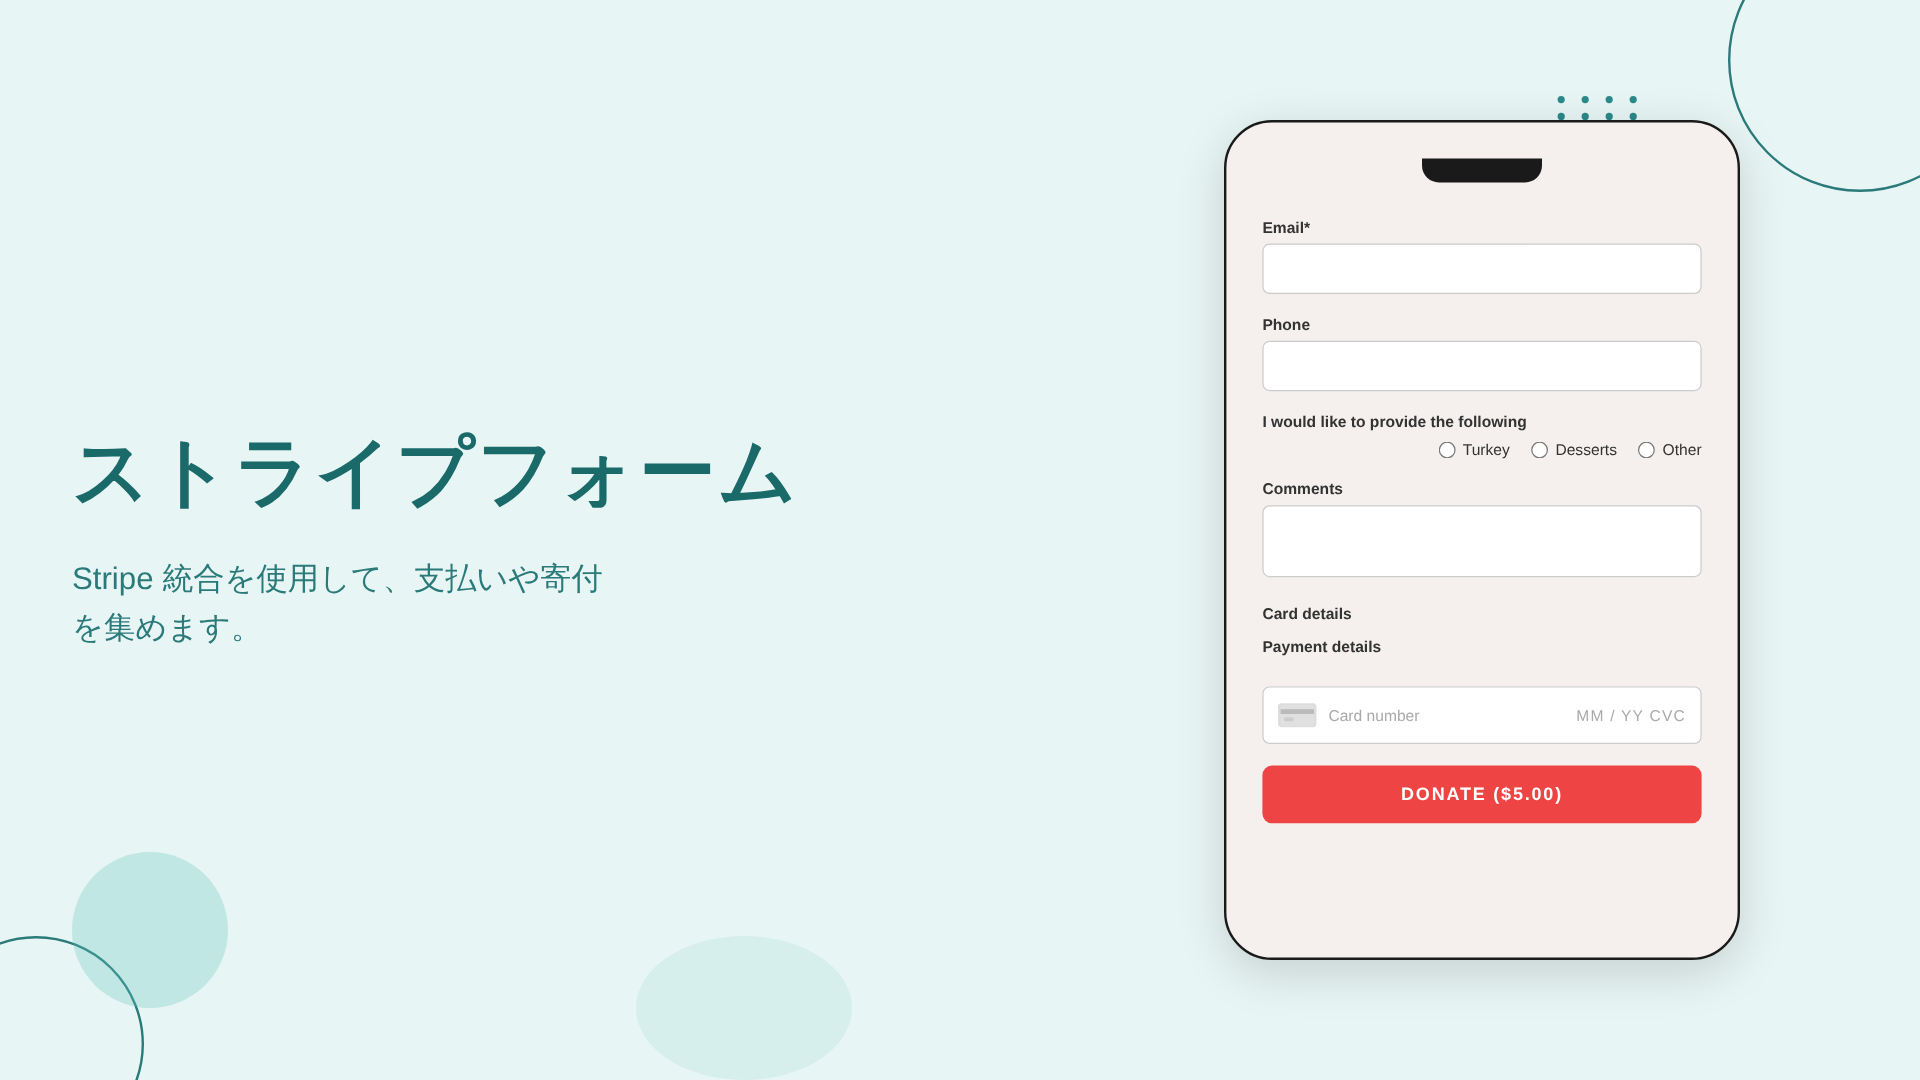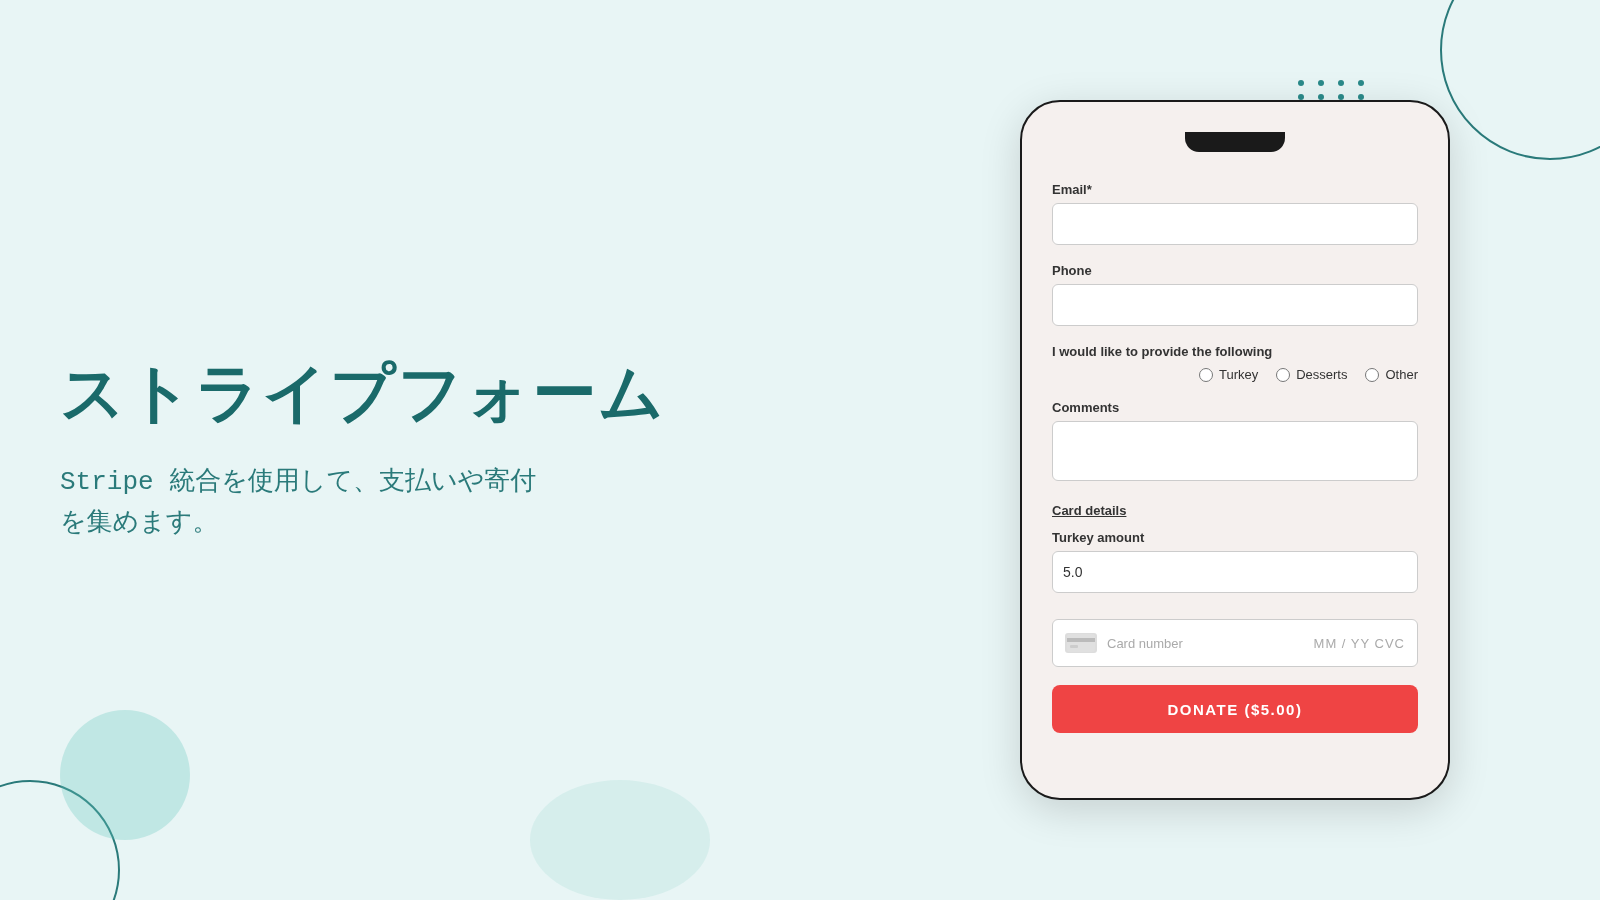--- a/index.html
+++ b/index.html
@@ -88,21 +88,20 @@
       line-height: 1.2;
       margin-bottom: 30px;
       letter-spacing: 2px;
     }
 
     .sub-text {
       font-size: 26px;
       color: #2a7a7a;
       line-height: 1.6;
       font-weight: 400;
-      font-family: Liberation Mono, monospace;
     }
 
     
     .phone-container {
       position: absolute;
       right: 150px;
       top: 50%;
       transform: translateY(-50%);
       width: 430px;
     }
@@ -191,21 +190,20 @@
       resize: none;
       outline: none;
     }
 
     .section-label {
       font-size: 13px;
       font-weight: 600;
       color: #333;
       margin-bottom: 10px;
       display: block;
-      text-decoration: underline;
     }
 
     .payment-amount-input {
       width: 100%;
       height: 42px;
       border: 1.5px solid #ccc;
       border-radius: 6px;
       background: #fff;
       padding: 0 10px;
       font-size: 14px;
@@ -344,22 +342,21 @@
         <textarea class="comments-input" style=""></textarea>
       </div>
 
       
       <div class="card-details-section">
         <span class="section-label">Card details</span>
       </div>
 
       
       <div class="form-field">
-        <label class="form-label">Turkey amount</label>
-        <input class="payment-amount-input" type="text" value="5.0" style="">
+        <label class="form-label">Payment details</label>
       </div>
 
       
       <div class="card-details-box">
         <div class="card-icon">
           <svg width="28" height="18" viewBox="0 0 28 18">
             <rect width="28" height="18" rx="3" fill="#e0e0e0"></rect>
             <rect y="4" width="28" height="4" fill="#bbb"></rect>
             <rect x="3" y="11" width="8" height="3" rx="1" fill="#ccc"></rect>
           </svg>

